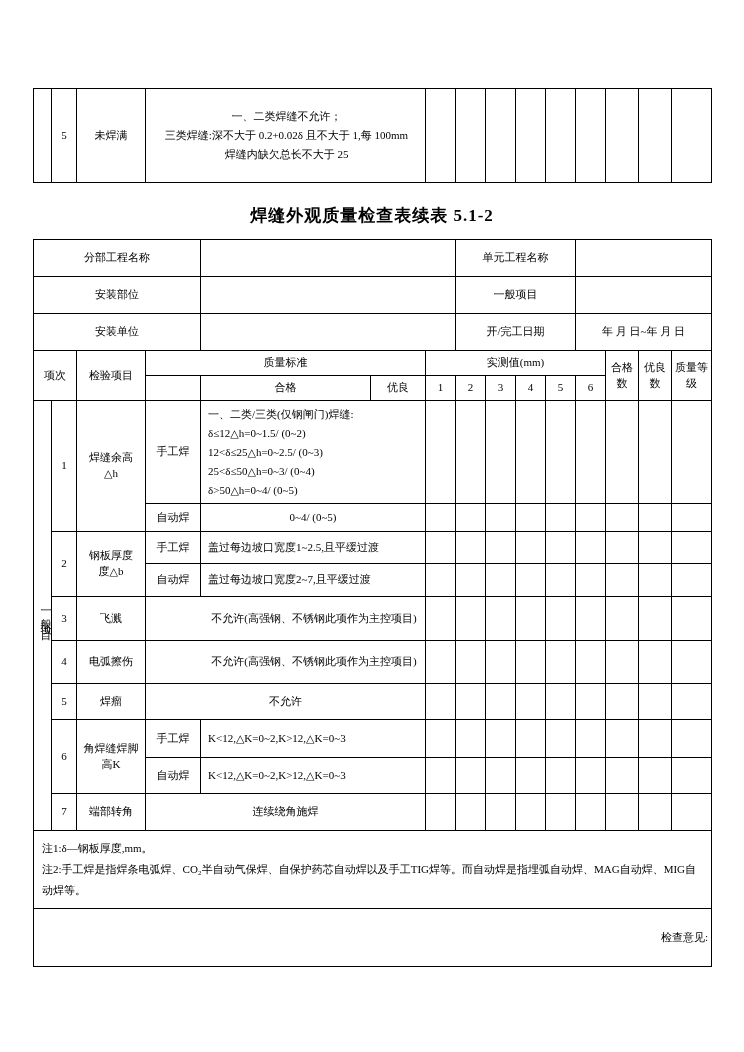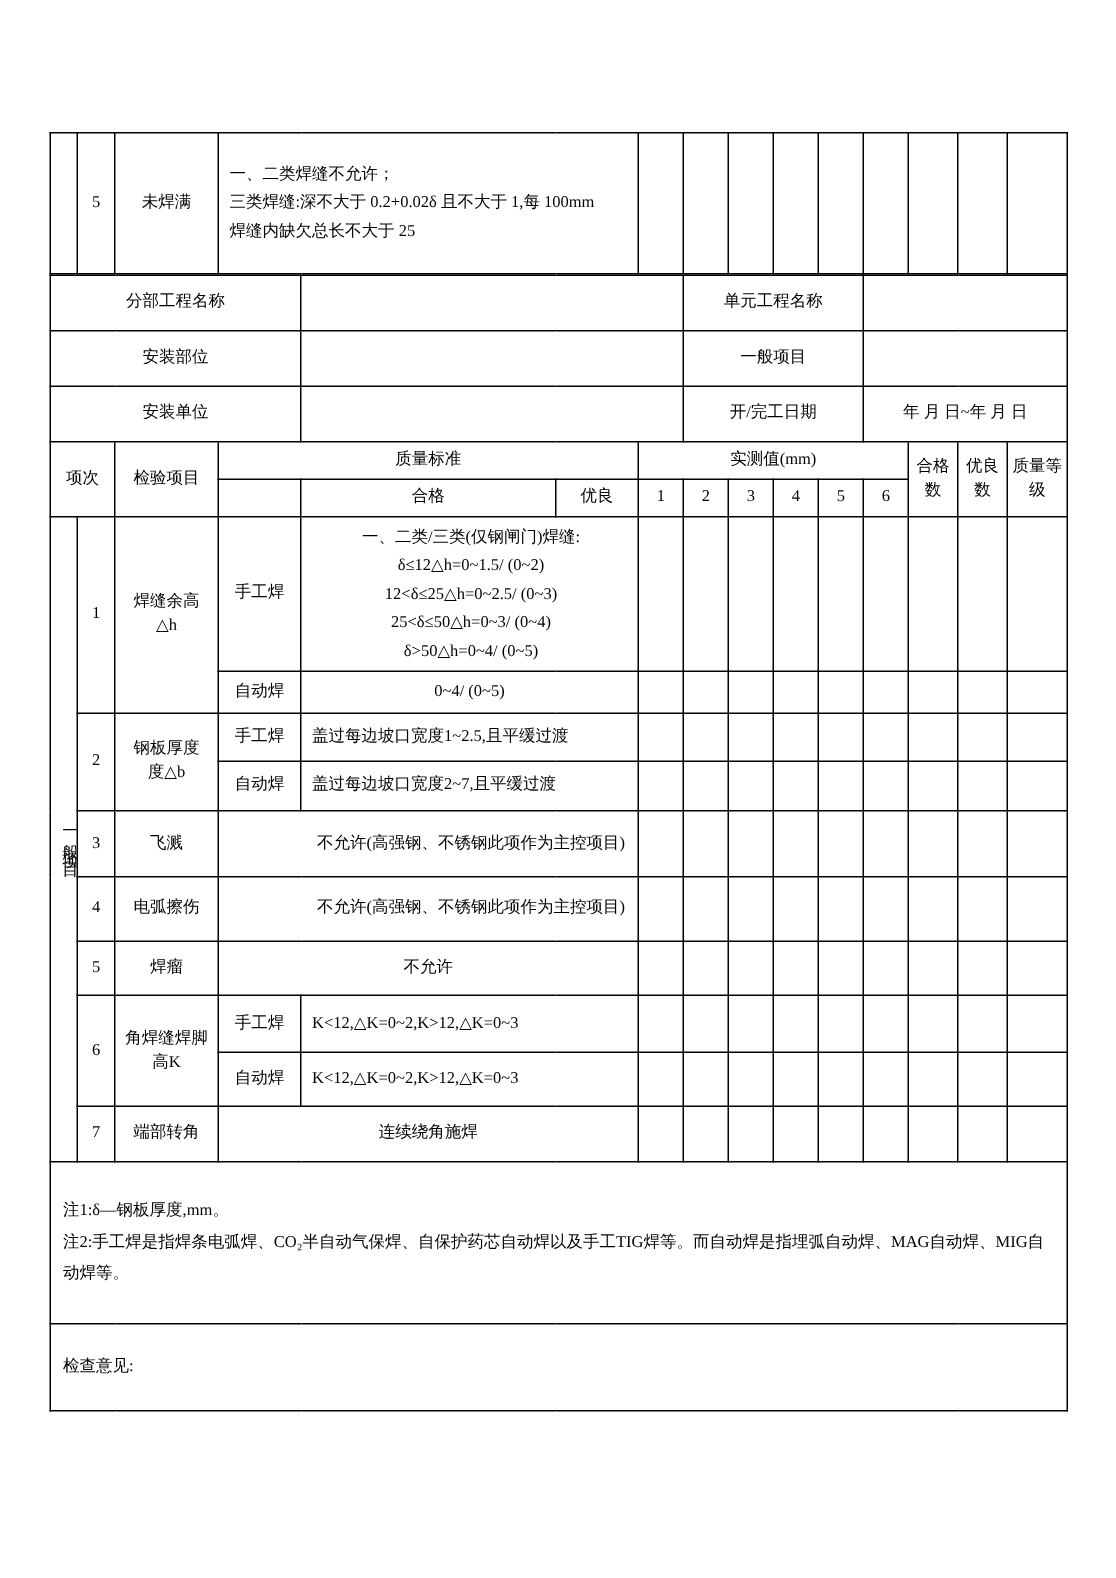--- a/index.html
+++ b/index.html
@@ -3,29 +3,29 @@
 <meta charset="utf-8">
 <style>
   html,body{margin:0;padding:0}
   body{width:744px;height:1052px;background:#fff;color:#000;
        font-family:"Liberation Serif","DejaVu Serif",serif;}
   .page{width:744px;height:1052px;box-sizing:border-box;padding:88px 33px 0;background:#fff}
   table.tbl{border-collapse:collapse;table-layout:fixed;width:678px}
   .tbl td{border:1px solid #000;font-size:11px;line-height:1.45;text-align:center;
           vertical-align:middle;padding:1px 3px;word-break:break-all;overflow:hidden}
   td.left{text-align:left;padding-left:7px;padding-right:5px}
-  .lines div{line-height:19px;text-align:left}
-  .std div{line-height:19px;text-align:center}
+  .lines div{line-height:19px;text-align:center}
+  .std div{line-height:19px;text-align:left}
   td.indent{text-align:center;padding-left:62px;padding-right:5px}
   td.pre{white-space:pre-line}
   .cat-text{writing-mode:vertical-rl;text-orientation:upright;letter-spacing:6px;margin:0 auto;line-height:18px}
   .title{font-size:17px;font-weight:bold;text-align:center;margin:21px 0 12px;letter-spacing:1px}
-  td.note-cell{text-align:left;padding:22px 8px}
+  td.note-cell{text-align:left;padding:7px 8px}
   td.note-cell div{line-height:21px;text-align:left}
-  td.opinion-cell{text-align:left;padding-left:8px}
+  td.opinion-cell{text-align:right;padding-left:8px}
 </style>
 </head>
 <body>
 
 <div class="page">
 
   <table class="tbl">
     <colgroup>
       <col style="width:18px">
         <col style="width:25px">
@@ -59,20 +59,21 @@
       <td></td>
       <td></td>
       <td></td>
       <td></td>
       <td></td>
       <td></td>
     </tr>
   </tbody>
     </table>
 
+  <div class="title">焊缝外观质量检查表续表 5.1-2</div>
 
   <table class="tbl">
     <colgroup>
       <col style="width:18px">
         <col style="width:25px">
         <col style="width:69px">
       <col style="width:55px">
         <col style="width:170px">
         <col style="width:55px">
       <col style="width:30px">

